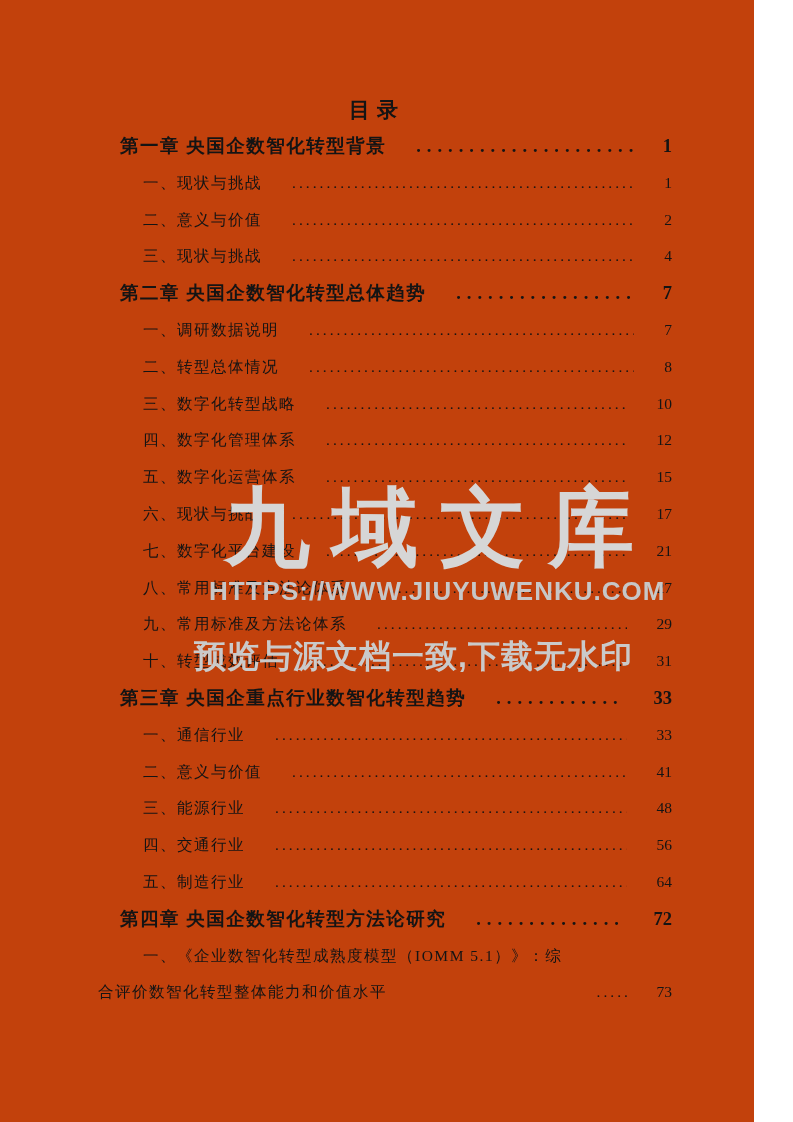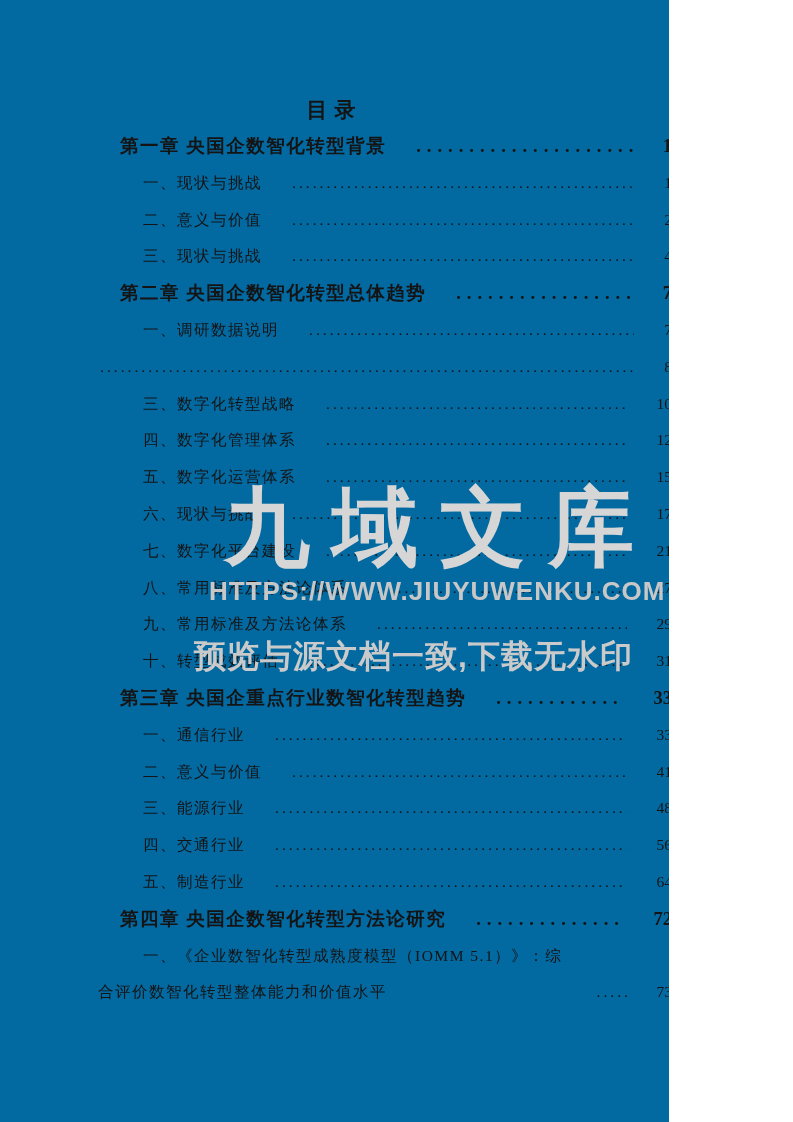--- a/index.html
+++ b/index.html
@@ -1,19 +1,19 @@
 <!DOCTYPE html>
 <html><head>
 <meta charset="utf-8">
 <style>
   html,body{margin:0;padding:0;background:#ffffff;}
   .page{
     position:relative;
-    width:669px;height:1122px;
-    background:#0369a1;
+    width:754px;height:1122px;
+    background:#c2410c;
     overflow:hidden;
     font-family:"Liberation Serif","DejaVu Serif",serif;
     color:#141414;
   }
   .doc-title{
     position:absolute;top:95px;left:0;right:0;
     margin:0;text-align:center;
     font-size:21px;font-weight:bold;letter-spacing:7px;line-height:30px;
   }
   .toc{
@@ -85,20 +85,21 @@
         <span class="t">第二章 央国企数智化转型总体趋势</span>
         <span class="dots">................................................................................................................................................................</span>
         <span class="pg">7</span>
       </div>
       <div class="row sub">
         <span class="t">一、调研数据说明</span>
         <span class="dots">................................................................................................................................................................</span>
         <span class="pg">7</span>
       </div>
       <div class="row sub">
+        <span class="t">二、转型总体情况</span>
         <span class="dots">................................................................................................................................................................</span>
         <span class="pg">8</span>
       </div>
       <div class="row sub">
         <span class="t">三、数字化转型战略</span>
         <span class="dots">................................................................................................................................................................</span>
         <span class="pg">10</span>
       </div>
       <div class="row sub">
         <span class="t">四、数字化管理体系</span>

